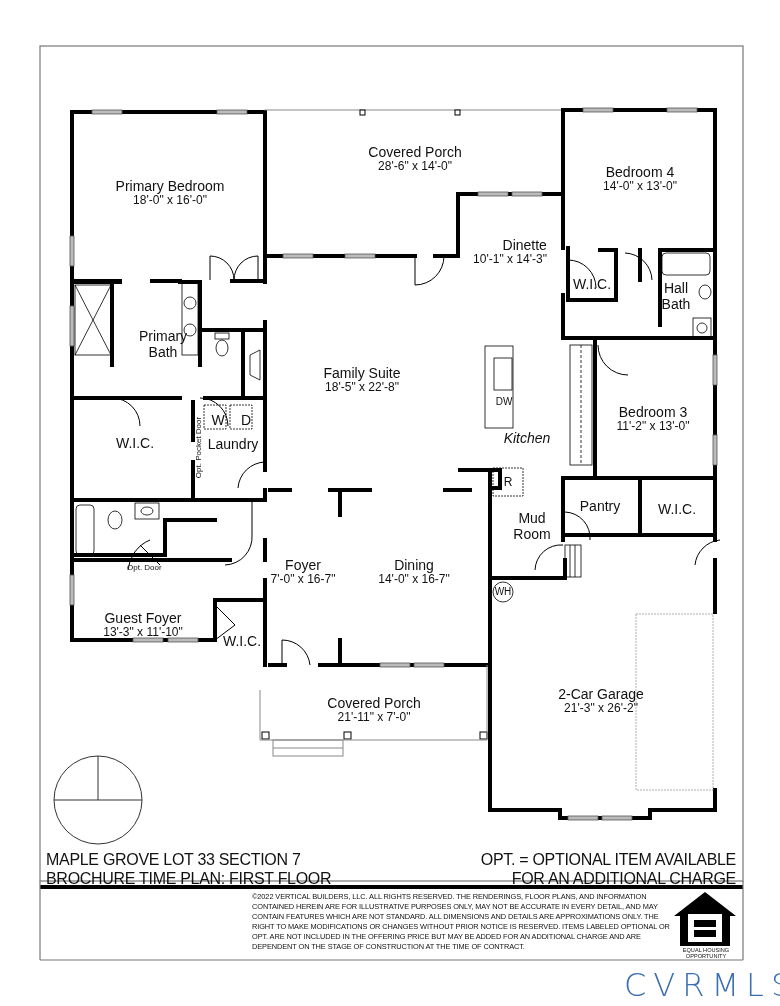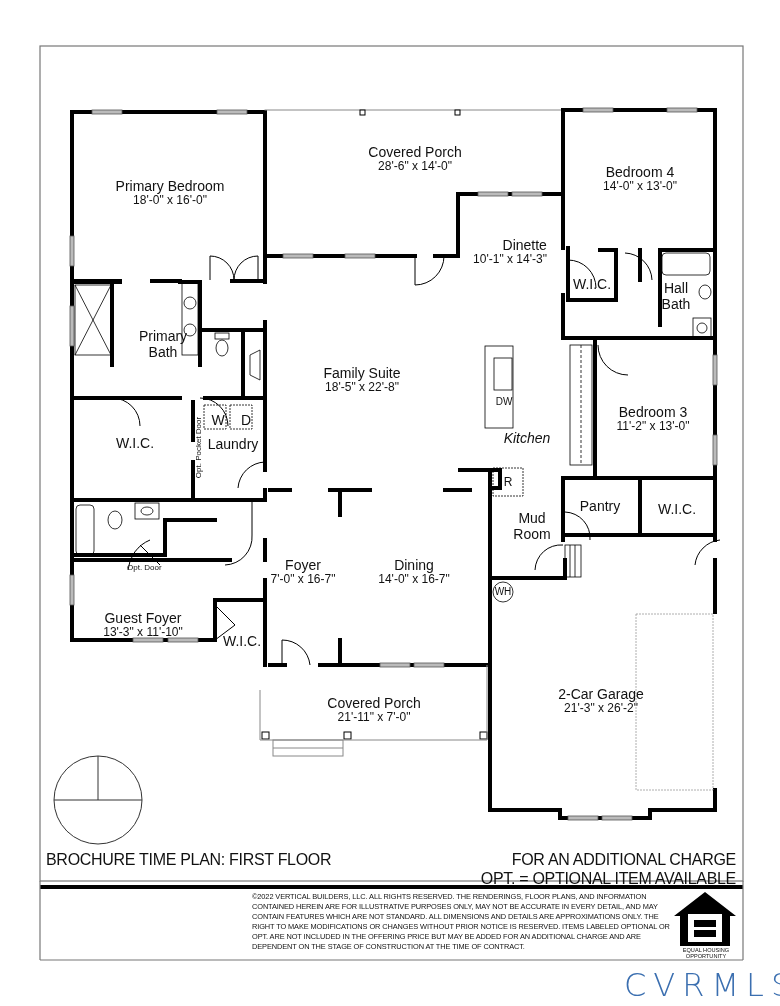--- a/index.html
+++ b/index.html
@@ -280,25 +280,26 @@
   </div>
 <div class="rl" style="left:503px;top:586px;">
     <div class="d" style="font-size:10px;">WH</div>
   </div>
 <div class="tiny" style="left:127px;top:563px;">Opt. Door</div>
 <div class="rl" style="left:242px;top:633px;">
     <div class="n">W.I.C.</div>
   </div>
 
 <div class="title-block">
+  <div>MAPLE GROVE LOT 33 SECTION 7</div>
   <div>BROCHURE TIME PLAN:  FIRST FLOOR</div>
 </div>
 <div class="opt-block">
+  <div>OPT. = OPTIONAL ITEM AVAILABLE</div>
   <div>FOR AN ADDITIONAL CHARGE</div>
-  <div>OPT. = OPTIONAL ITEM AVAILABLE</div>
 </div>
 
 <div class="disclaimer">©2022 VERTICAL BUILDERS, LLC.  ALL RIGHTS RESERVED.  THE RENDERINGS, FLOOR PLANS, AND INFORMATION CONTAINED HEREIN ARE FOR ILLUSTRATIVE PURPOSES ONLY, MAY NOT BE ACCURATE IN EVERY DETAIL, AND MAY CONTAIN FEATURES WHICH ARE NOT STANDARD.  ALL DIMENSIONS AND DETAILS ARE APPROXIMATIONS ONLY.  THE RIGHT TO MAKE MODIFICATIONS OR CHANGES WITHOUT PRIOR NOTICE IS RESERVED.  ITEMS LABELED OPTIONAL OR OPT. ARE NOT INCLUDED IN THE OFFERING PRICE BUT MAY BE ADDED FOR AN ADDITIONAL CHARGE AND ARE DEPENDENT ON THE STAGE OF CONSTRUCTION AT THE TIME OF CONTRACT.</div>
 
 <svg class="eho" viewBox="0 0 66 68">
   <path d="M33,2 L2,26 L8,26 L8,56 L58,56 L58,26 L64,26 Z" fill="#000"></path>
   <rect x="16" y="24" width="34" height="28" fill="#fff"></rect>
   <rect x="22" y="30" width="22" height="7" fill="#000"></rect>
   <rect x="22" y="40" width="22" height="7" fill="#000"></rect>
 </svg>

